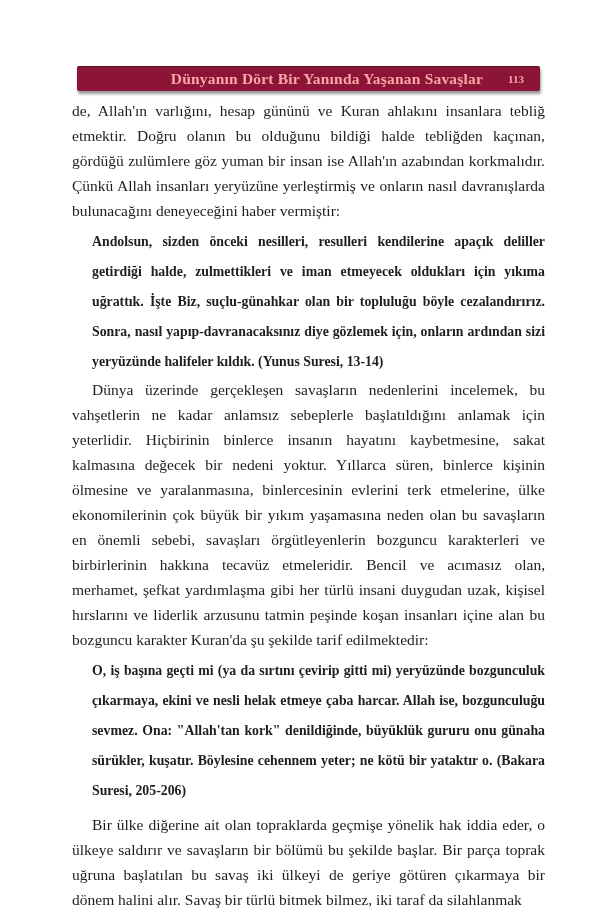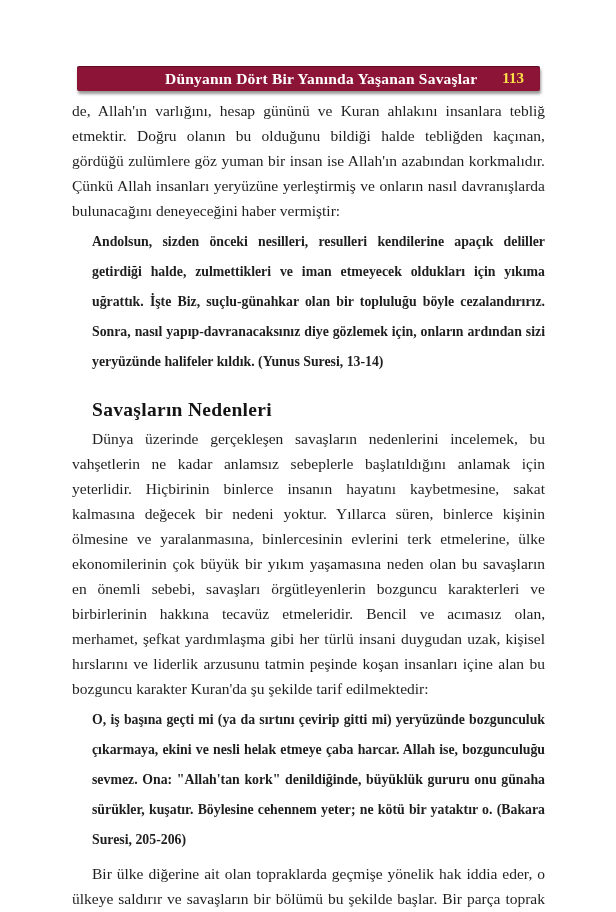--- a/index.html
+++ b/index.html
@@ -28,28 +28,28 @@
     display: flex;
     align-items: center;
     justify-content: flex-end;
     gap: 25px;
     padding-right: 16px;
     box-sizing: border-box;
   }
   .header-title {
     font-weight: bold;
     font-size: 15.5px;
-    color: #ffffff;
+    color: #fca5a5;
     letter-spacing: 0.2px;
     white-space: nowrap;
   }
   .header-page-number {
     font-weight: bold;
-    font-size: 15px;
-    color: #fde047;
+    font-size: 11px;
+    color: #fca5a5;
   }
   .content {
     position: absolute;
     left: 72px;
     top: 98px;
     width: 473px;
     height: 814px;
     overflow: hidden;
   }
   p.para {
@@ -99,21 +99,20 @@
     <span class="header-title">Dünyanın Dört Bir Yanında Yaşanan Savaşlar</span>
     <span class="header-page-number">113</span>
   </div>
 
   <div class="content">
 
     <p class="para">de, Allah'ın varlığını, hesap gününü ve Kuran ahlakını insanlara tebliğ etmektir. Doğru olanın bu olduğunu bildiği halde tebliğden kaçınan, gördüğü zulümlere göz yuman bir insan ise Allah'ın azabından korkmalıdır. Çünkü Allah insanları yeryüzüne yerleştirmiş ve onların nasıl davranışlarda bulunacağını deneyeceğini haber vermiştir:</p>
 
     <blockquote class="quote">Andolsun, sizden önceki nesilleri, resulleri kendilerine apaçık deliller getirdiği halde, zulmettikleri ve iman etmeyecek oldukları için yıkıma uğrattık. İşte Biz, suçlu-günahkar olan bir topluluğu böyle cezalandırırız. Sonra, nasıl yapıp-davranacaksınız diye gözlemek için, onların ardından sizi yeryüzünde halifeler kıldık. (Yunus Suresi, 13-14)</blockquote>
 
-    <h2 class="section-heading">Savaşların Nedenleri</h2>
 
     <p class="para indent">Dünya üzerinde gerçekleşen savaşların nedenlerini incelemek, bu vahşetlerin ne kadar anlamsız sebeplerle başlatıldığını anlamak için yeterlidir. Hiçbirinin binlerce insanın hayatını kaybetmesine, sakat kalmasına değecek bir nedeni yoktur. Yıllarca süren, binlerce kişinin ölmesine ve yaralanmasına, binlercesinin evlerini terk etmelerine, ülke ekonomilerinin çok büyük bir yıkım yaşamasına neden olan bu savaşların en önemli sebebi, savaşları örgütleyenlerin bozguncu karakterleri ve birbirlerinin hakkına tecavüz etmeleridir. Bencil ve acımasız olan, merhamet, şefkat yardımlaşma gibi her türlü insani duygudan uzak, kişisel hırslarını ve liderlik arzusunu tatmin peşinde koşan insanları içine alan bu bozguncu karakter Kuran'da şu şekilde tarif edilmektedir:</p>
 
     <blockquote class="quote">O, iş başına geçti mi (ya da sırtını çevirip gitti mi) yeryüzünde bozgunculuk çıkarmaya, ekini ve nesli helak etmeye çaba harcar. Allah ise, bozgunculuğu sevmez. Ona: "Allah'tan kork" denildiğinde, büyüklük gururu onu günaha sürükler, kuşatır. Böylesine cehennem yeter; ne kötü bir yataktır o. (Bakara Suresi, 205-206)</blockquote>
 
     <div class="para-gap"></div>
 
     <p class="para indent">Bir ülke diğerine ait olan topraklarda geçmişe yönelik hak iddia eder, o ülkeye saldırır ve savaşların bir bölümü bu şekilde başlar. Bir parça toprak uğruna başlatılan bu savaş iki ülkeyi de geriye götüren çıkarmaya bir dönem halini alır. Savaş bir türlü bitmek bilmez, iki taraf da silahlanmak</p>
 
     <div class="footer">Harun Yahya (Adnan Oktar)</div>

